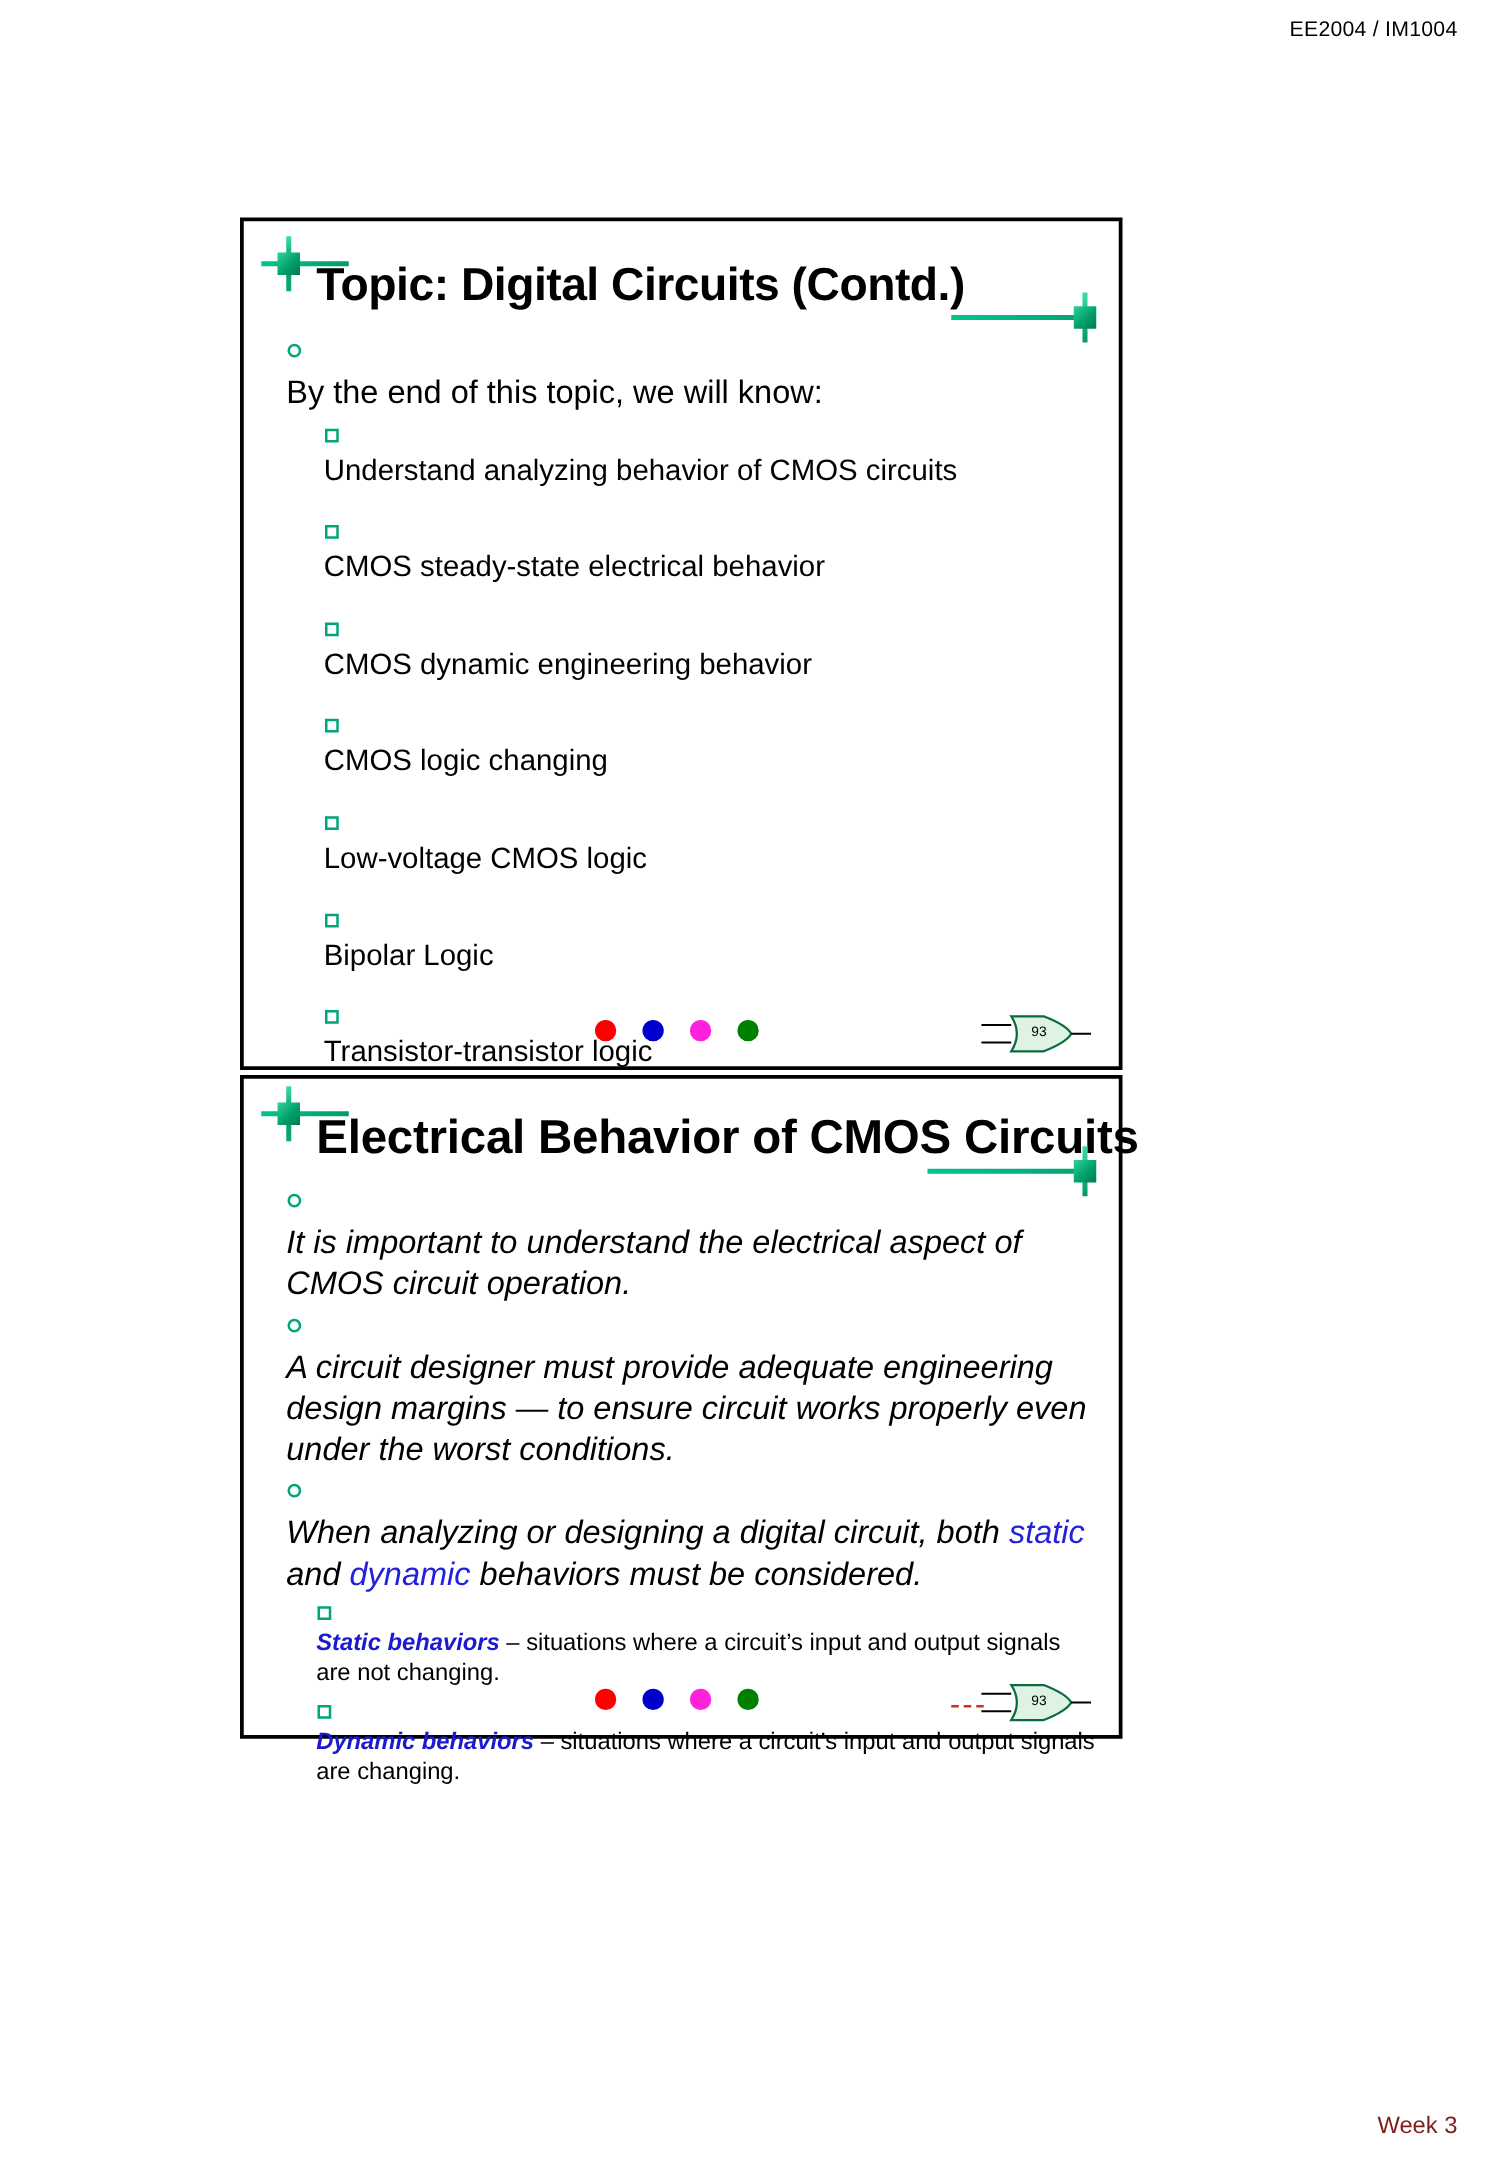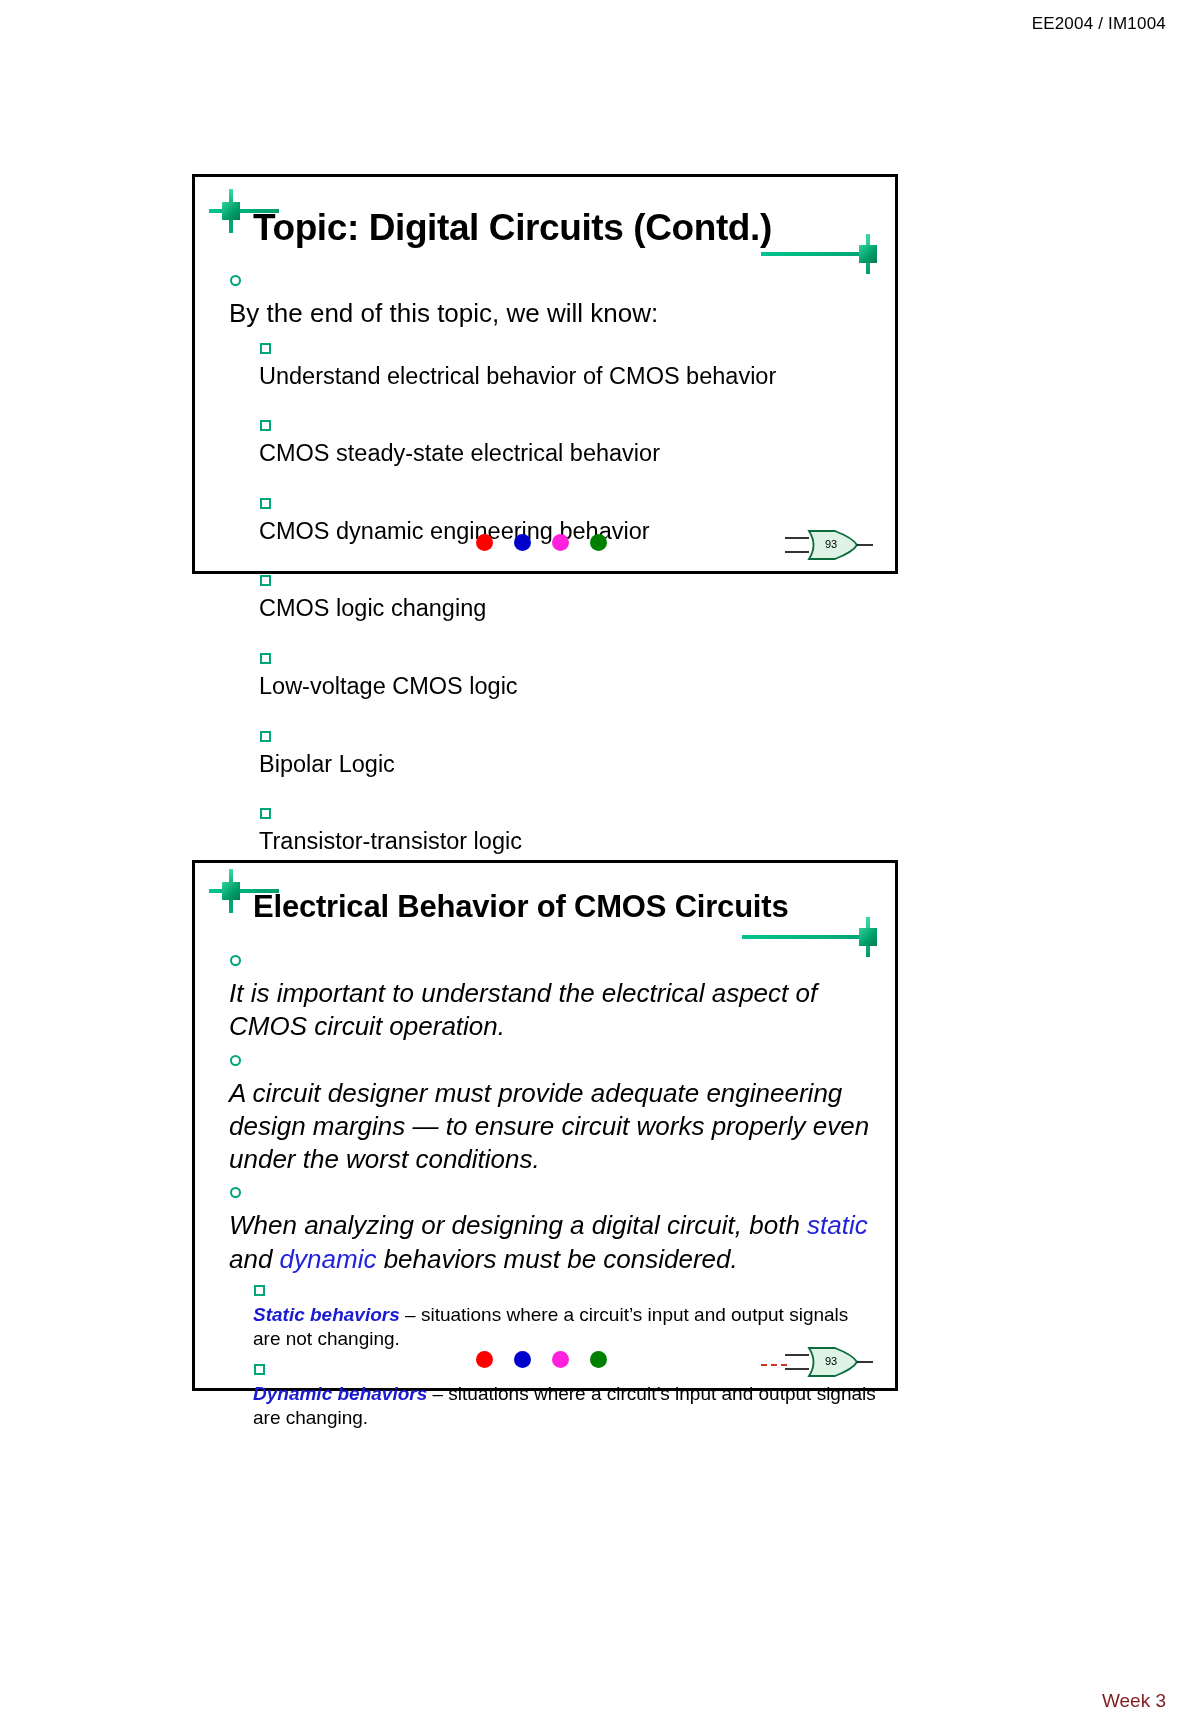--- a/index.html
+++ b/index.html
@@ -35,21 +35,21 @@
 
   
   .slide {
     position: absolute;
     left: 192px;
     width: 706px;
     border: 3px solid #000000;
     background: #ffffff;
     box-sizing: border-box;
   }
-  #slide-1 { top: 174px;  height: 400px; }
+  #slide-1 { top: 174px;  height: 682px; }
   #slide-2 { top: 860px;  height: 531px; }
 
   .slide-inner {
     position: relative;
     width: 100%;
     height: 100%;
   }
 
   
   .slide-title {
@@ -62,21 +62,21 @@
   }
   #slide-1 .slide-title {
     top: 30px;
     left: 58px;
     font-size: 37px;
     letter-spacing: -0.4px;
   }
   #slide-2 .slide-title {
     top: 26px;
     left: 58px;
-    font-size: 31px;
+    font-size: 38px;
     letter-spacing: -0.2px;
   }
 
   
   .plus-marker {
     position: absolute;
     width: 44px;
     height: 44px;
   }
   .plus-marker .sq {
@@ -287,21 +287,21 @@
 
     <div class="bullets">
 
       <div class="bullet lvl1">
         <span class="marker"></span>
         <span class="txt">By the end of this topic, we will know:</span>
       </div>
 
       <div class="bullet lvl2">
         <span class="marker"></span>
-        <span class="txt">Understand electrical behavior of CMOS behavior</span>
+        <span class="txt">Understand analyzing behavior of CMOS circuits</span>
       </div>
 
       <div class="bullet lvl2">
         <span class="marker"></span>
         <span class="txt">CMOS steady-state electrical behavior</span>
       </div>
 
       <div class="bullet lvl2">
         <span class="marker"></span>
         <span class="txt">CMOS dynamic engineering behavior</span>

